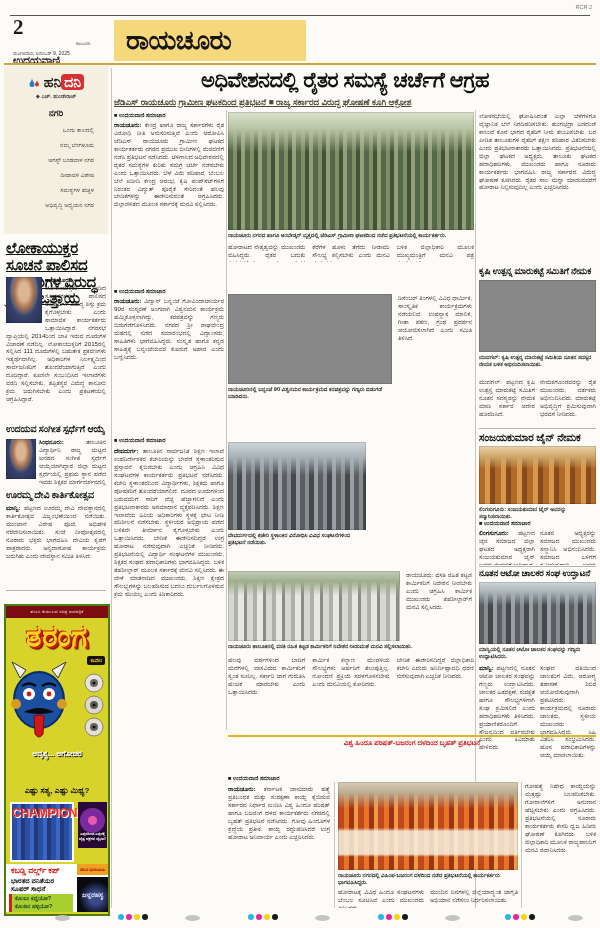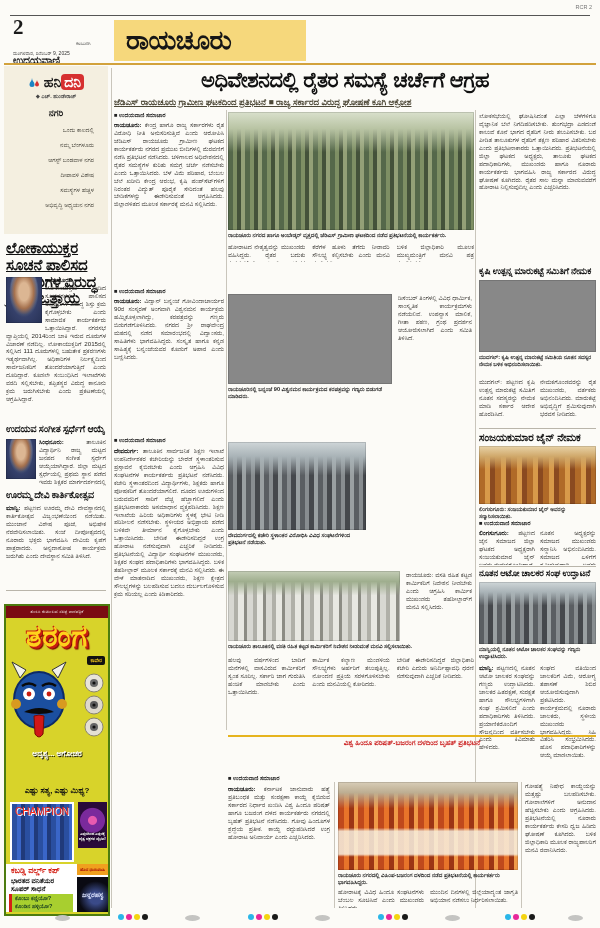--- a/index.html
+++ b/index.html
@@ -50,21 +50,21 @@
            text-shadow:2px 2px 0 #c81d10,3px 3px 1px #7a0c00,-1px -1px 0 #c81d10;letter-spacing:1px;}
   .ad-pill{position:absolute;right:3px;top:50px;background:#111;color:#ffd21c;font-size:5px;font-weight:bold;padding:1px 3px;border-radius:2px;}
   .ad-line1{position:absolute;left:0;right:0;top:143px;text-align:center;color:#fff;font-weight:bold;font-size:7.5px;text-shadow:1px 1px 0 #000;}
   .ad-title{position:absolute;left:0;right:0;top:153px;text-align:center;color:#ffe01a;font-weight:900;font-size:19px;
             text-shadow:1.5px 1.5px 0 #c81d10,-1px -1px 0 #c81d10;}
   .ad-line2{position:absolute;left:0;right:0;top:180px;text-align:center;color:#111;font-weight:bold;font-size:8px;}
   .ad-champ{position:absolute;left:4px;top:196px;width:64px;height:60px;border:2px solid #fff;box-sizing:border-box;
             background:
             repeating-linear-gradient(90deg,#2a4fa0 0 5px,#3a66c8 5px 9px,#203a7a 9px 13px),
             linear-gradient(180deg,#5a2a78 0,#7a3898 30%,#2a4fa0 55%,#1c2f66 100%);}
-  .ad-champ-label{color:#ff2a1a;font-weight:400;font-size:10px;text-align:center;margin-top:2px;text-shadow:1px 1px 0 #fff;}
+  .ad-champ-label{color:#ff2a1a;font-weight:700;font-size:12px;margin-top:2px;text-shadow:1px 1px 0 #fff;}
   .ad-wheel{position:absolute;left:72px;top:196px;width:29px;height:46px;background:radial-gradient(circle at 50% 40%,#e85ab0 0 4px,#7a2a9c 5px 12px,#2a0a3a 13px 100%);}
   .ad-wheel-text{position:absolute;left:72px;top:226px;width:29px;color:#fff;font-size:4px;font-weight:bold;line-height:1.2;text-align:center;text-shadow:0 0 2px #000;}
   .ad-white{position:absolute;left:0;right:0;top:258px;height:48px;background:#fff;}
   .ad-kab{position:absolute;left:5px;top:260px;color:#d42015;font-weight:900;font-size:8px;}
   .ad-kabsub{position:absolute;left:5px;top:271px;width:62px;color:#111;font-weight:bold;font-size:6.8px;line-height:1.15;}
   .ad-green{position:absolute;left:3px;top:288px;width:64px;height:18px;background:#a8cf2f;border-left:3px solid #d42015;
             font-size:5.6px;font-weight:bold;color:#143a20;line-height:1.4;padding:1px 0 0 3px;box-sizing:border-box;}
   .ad-orange{position:absolute;left:71px;top:258px;width:31px;height:11px;background:#f0a01e;color:#a80c08;font-size:4.4px;font-weight:bold;text-align:center;line-height:11px;}
   .ad-serial{position:absolute;left:71px;top:271px;width:31px;height:35px;background:radial-gradient(circle at 60% 60%,#3a4a88 0 6px,#0a0a12 60%);
              color:#dfe6ff;font-size:6.6px;font-weight:bold;font-style:italic;text-align:center;line-height:35px;}

